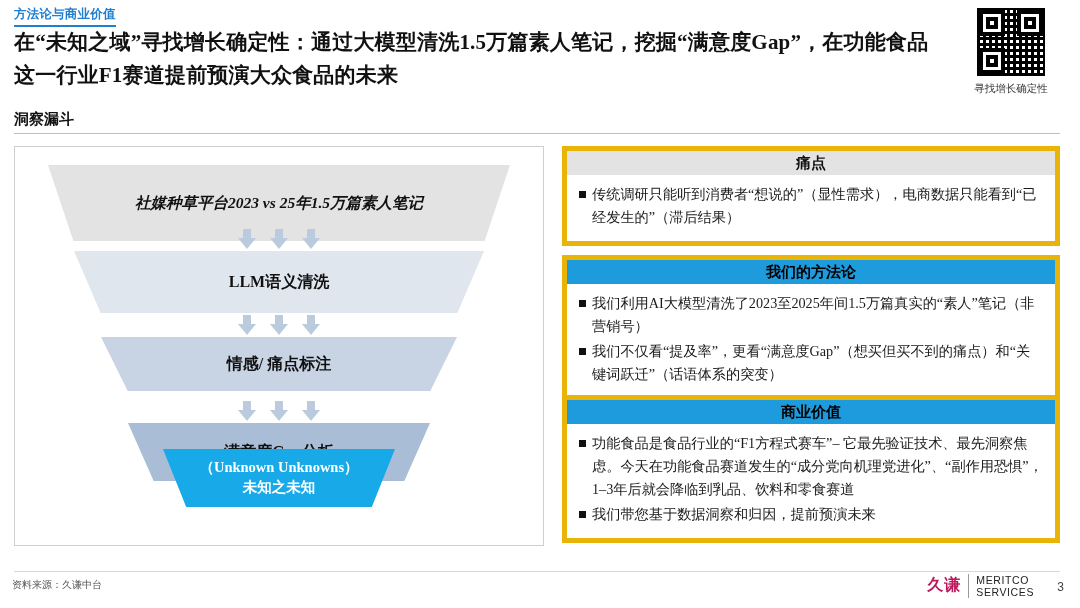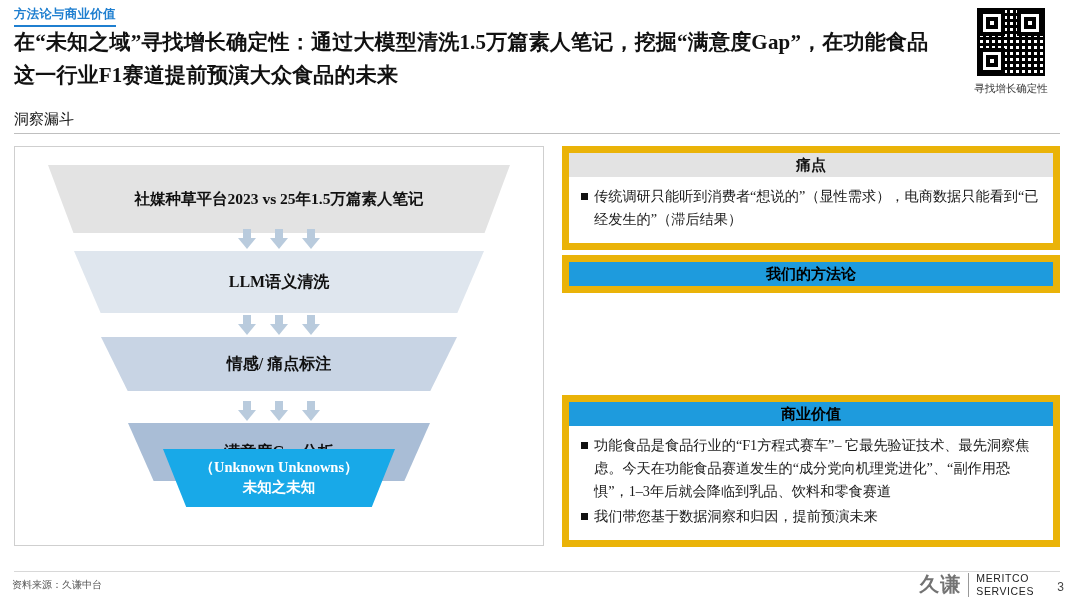--- a/index.html
+++ b/index.html
@@ -92,21 +92,21 @@
     margin-top: 4px;
     font-family: "Liberation Sans", sans-serif;
   }
 
   
   .section-label {
     position: absolute;
     left: 14px;
     top: 110px;
     font-size: 15px;
-    font-weight: normal;
+    font-weight: bold;
     color: #111;
     text-align: right;
   }
   .section-rule {
     position: absolute;
     left: 14px;
     top: 133px;
     width: 1046px;
     height: 1px;
     background: #bfbfbf;
@@ -133,24 +133,25 @@
     transform: translateX(-50%);
     display: flex;
     align-items: center;
     justify-content: center;
     text-align: center;
     font-weight: bold;
     line-height: 1.35;
     color: #111;
   }
   .f1 {
-    top: 18px; width: 462px; height: 68px;
+    top: 18px; width: 462px; height: 76px;
     background: #e3e3e3;
     clip-path: polygon(0 0, 100% 0, 94.5% 100%, 5.5% 100%);
     font-size: 15.5px;
+    font-style: italic;
   }
   .f2 {
     top: 104px; width: 410px; height: 62px;
     background: #dfe6ee;
     clip-path: polygon(0 0, 100% 0, 93.5% 100%, 6.5% 100%);
     font-size: 16px;
   }
   .f3 {
     top: 190px; width: 356px; height: 54px;
     background: #c8d4e4;
@@ -205,21 +206,21 @@
   .a4 { top: 336px; }
   .a4 .stem, .a4 .head { }
   .a4 .head { border-top-color: #2196d8; }
   .a4 .stem { background: #2196d8; }
 
   
   .card {
     position: absolute;
     left: 562px;
     width: 498px;
-    border: 7px solid #eab308;
+    border: 5px solid #eab308;
     background: #fff;
     box-sizing: border-box;
   }
   .card-head {
     height: 24px;
     line-height: 24px;
     text-align: center;
     font-weight: bold;
     font-size: 15px;
     color: #111;
@@ -266,23 +267,23 @@
   }
   .brand {
     position: absolute;
     right: 46px;
     bottom: 10px;
     display: flex;
     align-items: center;
     gap: 7px;
   }
   .brand-cn {
-    font-size: 20px;
-    font-weight: bold;
-    color: #737373;
+    font-size: 16px;
+    font-weight: bold;
+    color: #be185d;
     letter-spacing: 1px;
   }
   .brand-bar {
     width: 1px;
     height: 24px;
     background: #999;
   }
   .brand-en {
     font-family: "Liberation Sans", sans-serif;
     font-size: 10.5px;
@@ -411,20 +412,30 @@
     <div class="card-body">
       <div class="bullet">
         <span class="sq"></span>
         <span class="txt">传统调研只能听到消费者“想说的”（显性需求），电商数据只能看到“已经发生的”（滞后结果）</span>
       </div>
     </div>
   </div>
 
   <div class="card card2">
     <div class="card-head blue">我们的方法论</div>
+    <div class="card-body">
+      <div class="bullet">
+        <span class="sq"></span>
+        <span class="txt">我们利用AI大模型清洗了2023至2025年间1.5万篇真实的“素人”笔记（非营销号）</span>
+      </div>
+      <div class="bullet">
+        <span class="sq"></span>
+        <span class="txt">我们不仅看“提及率”，更看“满意度Gap”（想买但买不到的痛点）和“关键词跃迁”（话语体系的突变）</span>
+      </div>
+    </div>
   </div>
 
   <div class="card card3">
     <div class="card-head blue">商业价值</div>
     <div class="card-body">
       <div class="bullet">
         <span class="sq"></span>
         <span class="txt">功能食品是食品行业的“F1方程式赛车”– 它最先验证技术、最先洞察焦虑。今天在功能食品赛道发生的“成分党向机理党进化”、“副作用恐惧”，1–3年后就会降临到乳品、饮料和零食赛道</span>
       </div>
       <div class="bullet">

